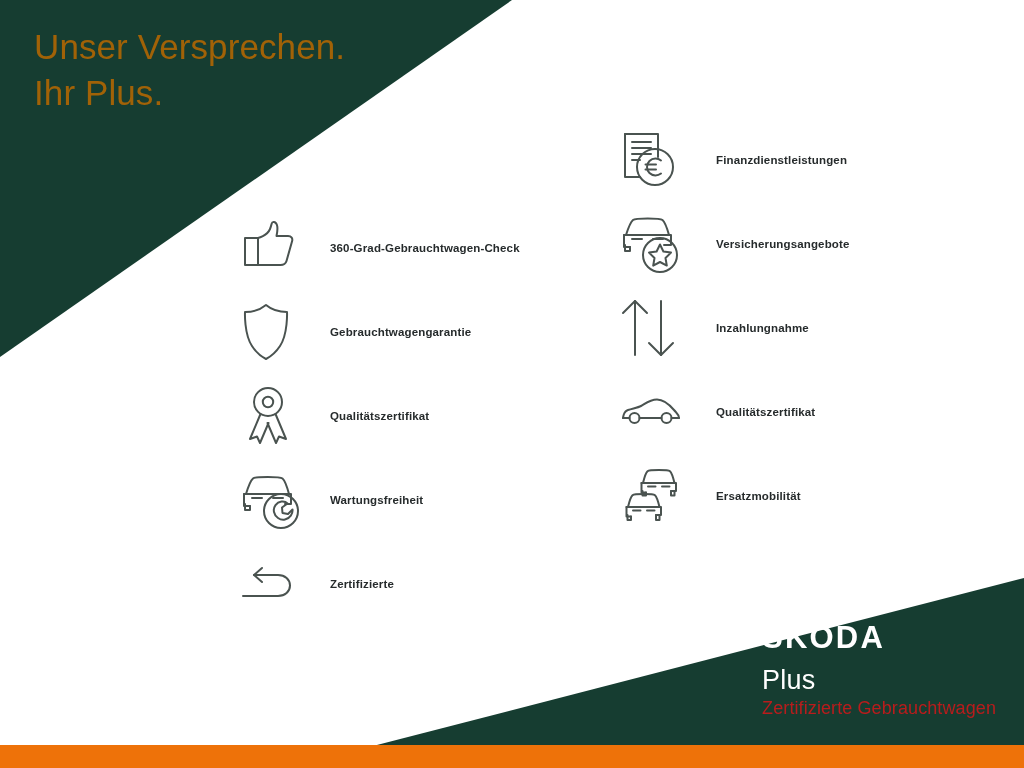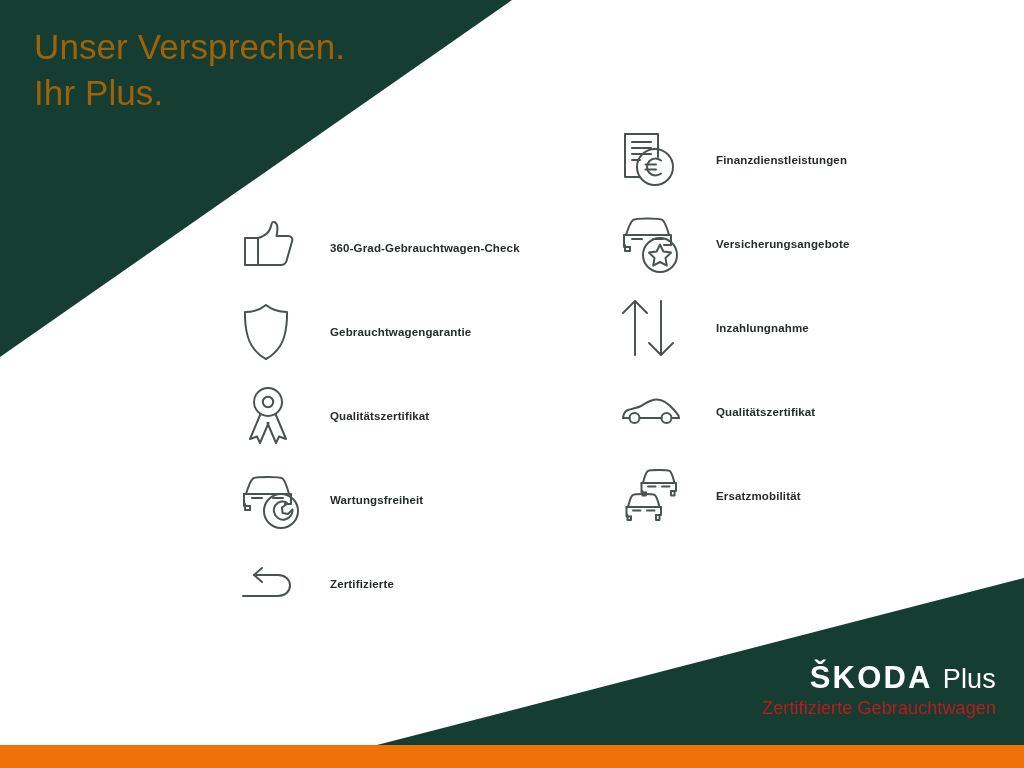--- a/index.html
+++ b/index.html
@@ -82,20 +82,21 @@
     right:28px; bottom:48px;
     z-index:6;
     text-align:right;
     color:#ffffff;
   }
   #brand .brandtop {
     display:flex;
     align-items:baseline;
     justify-content:flex-end;
     gap:10px;
+    flex-direction:column;
   }
   #brand .skoda {
     font-size:31px;
     font-weight:700;
     letter-spacing:2.2px;
     line-height:34px;
     color:#ffffff;
   }
   #brand .plus {
     font-size:27px;

